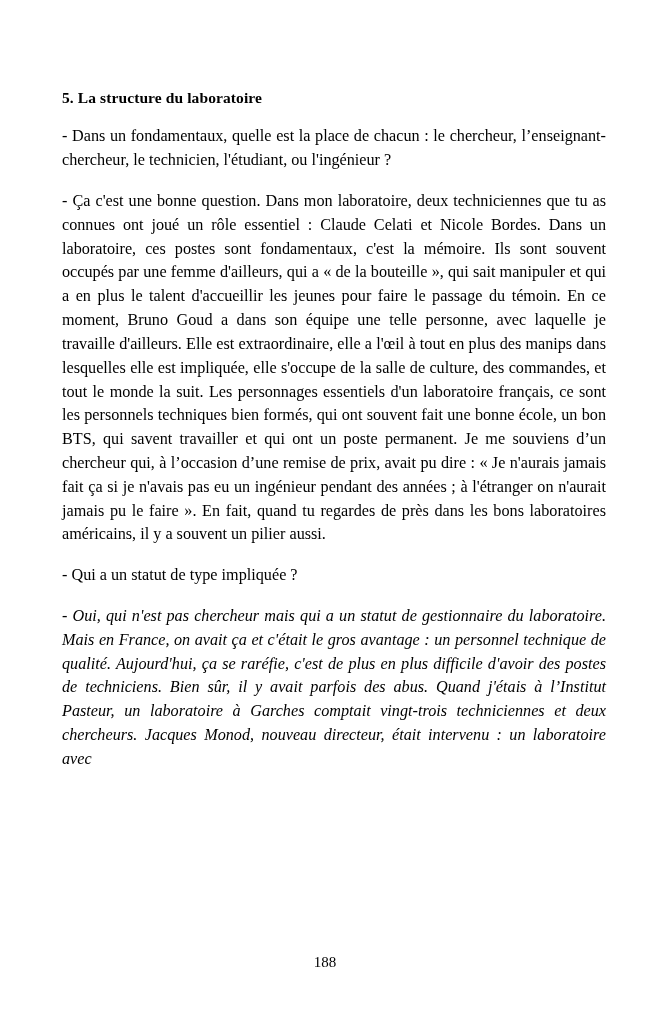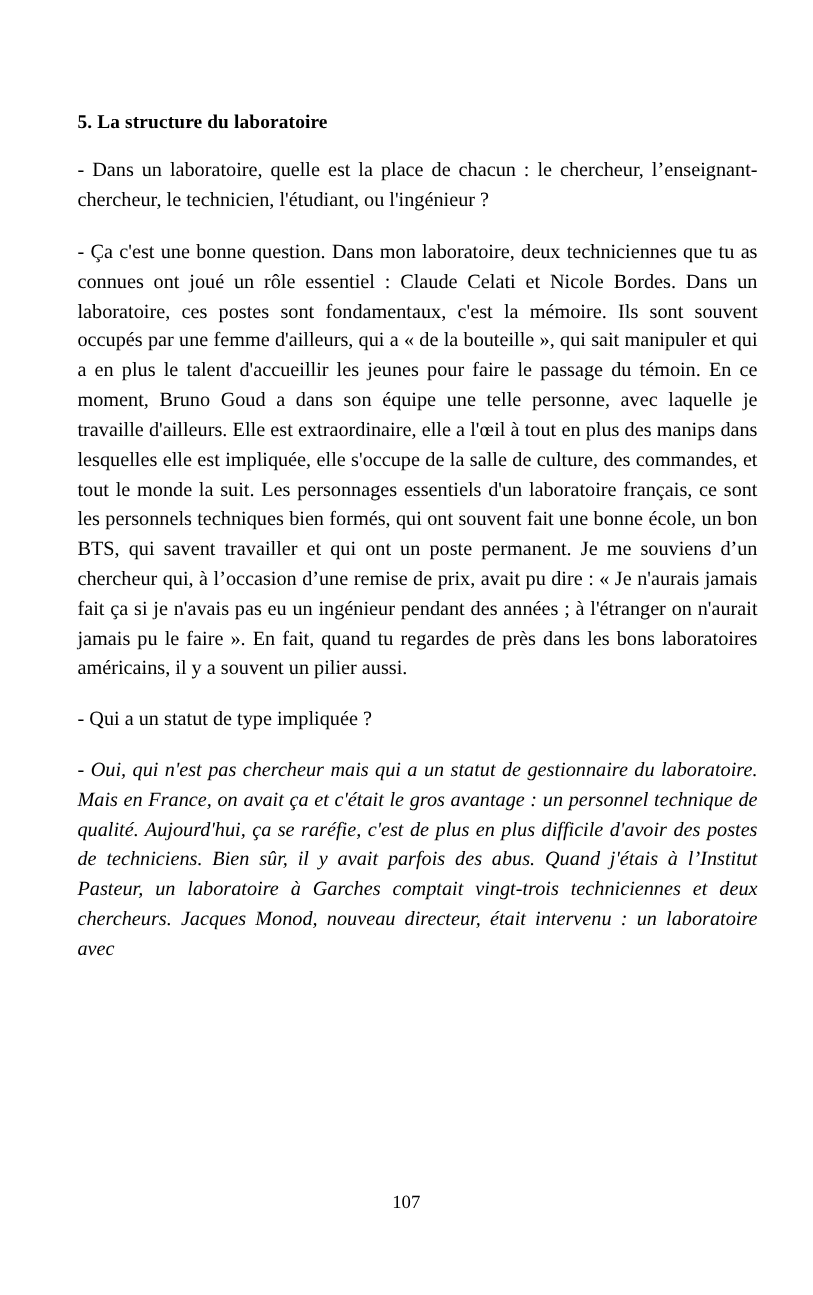--- a/index.html
+++ b/index.html
@@ -51,23 +51,23 @@
     line-height: 1;
   }
 </style>
 </head>
 <body>
 
 <div class="page">
 
   <h2 class="section-heading">5. La structure du laboratoire</h2>
 
-  <p class="para">- Dans un laboratoire, quelle est la place de chacun : le chercheur, l’enseignant-chercheur, le technicien, l'étudiant, ou l'ingénieur ?</p>
+  <p class="para">- Dans un fondamentaux, quelle est la place de chacun : le chercheur, l’enseignant-chercheur, le technicien, l'étudiant, ou l'ingénieur ?</p>
 
   <p class="para">- Ça c'est une bonne question. Dans mon laboratoire, deux techniciennes que tu as connues ont joué un rôle essentiel : Claude Celati et Nicole Bordes. Dans un laboratoire, ces postes sont fondamentaux, c'est la mémoire. Ils sont souvent occupés par une femme d'ailleurs, qui a « de la bouteille », qui sait manipuler et qui a en plus le talent d'accueillir les jeunes pour faire le passage du témoin. En ce moment, Bruno Goud a dans son équipe une telle personne, avec laquelle je travaille d'ailleurs. Elle est extraordinaire, elle a l'œil à tout en plus des manips dans lesquelles elle est impliquée, elle s'occupe de la salle de culture, des commandes, et tout le monde la suit. Les personnages essentiels d'un laboratoire français, ce sont les personnels techniques bien formés, qui ont souvent fait une bonne école, un bon BTS, qui savent travailler et qui ont un poste permanent. Je me souviens d’un chercheur qui, à l’occasion d’une remise de prix, avait pu dire : « Je n'aurais jamais fait ça si je n'avais pas eu un ingénieur pendant des années ; à l'étranger on n'aurait jamais pu le faire ». En fait, quand tu regardes de près dans les bons laboratoires américains, il y a souvent un pilier aussi.</p>
 
   <p class="para">- Qui a un statut de type impliquée ?</p>
 
   <p class="para">- Oui, qui n'est pas chercheur mais qui a un statut de gestionnaire du laboratoire. Mais en France, on avait ça et c'était le gros avantage : un personnel technique de qualité. Aujourd'hui, ça se raréfie, c'est de plus en plus difficile d'avoir des postes de techniciens. Bien sûr, il y avait parfois des abus. Quand j'étais à l’Institut Pasteur, un laboratoire à Garches comptait vingt-trois techniciennes et deux chercheurs. Jacques Monod, nouveau directeur, était intervenu : un laboratoire avec</p>
 
-  <div class="page-number">107</div>
+  <div class="page-number">188</div>
 
 </div>
 
 </body></html>

